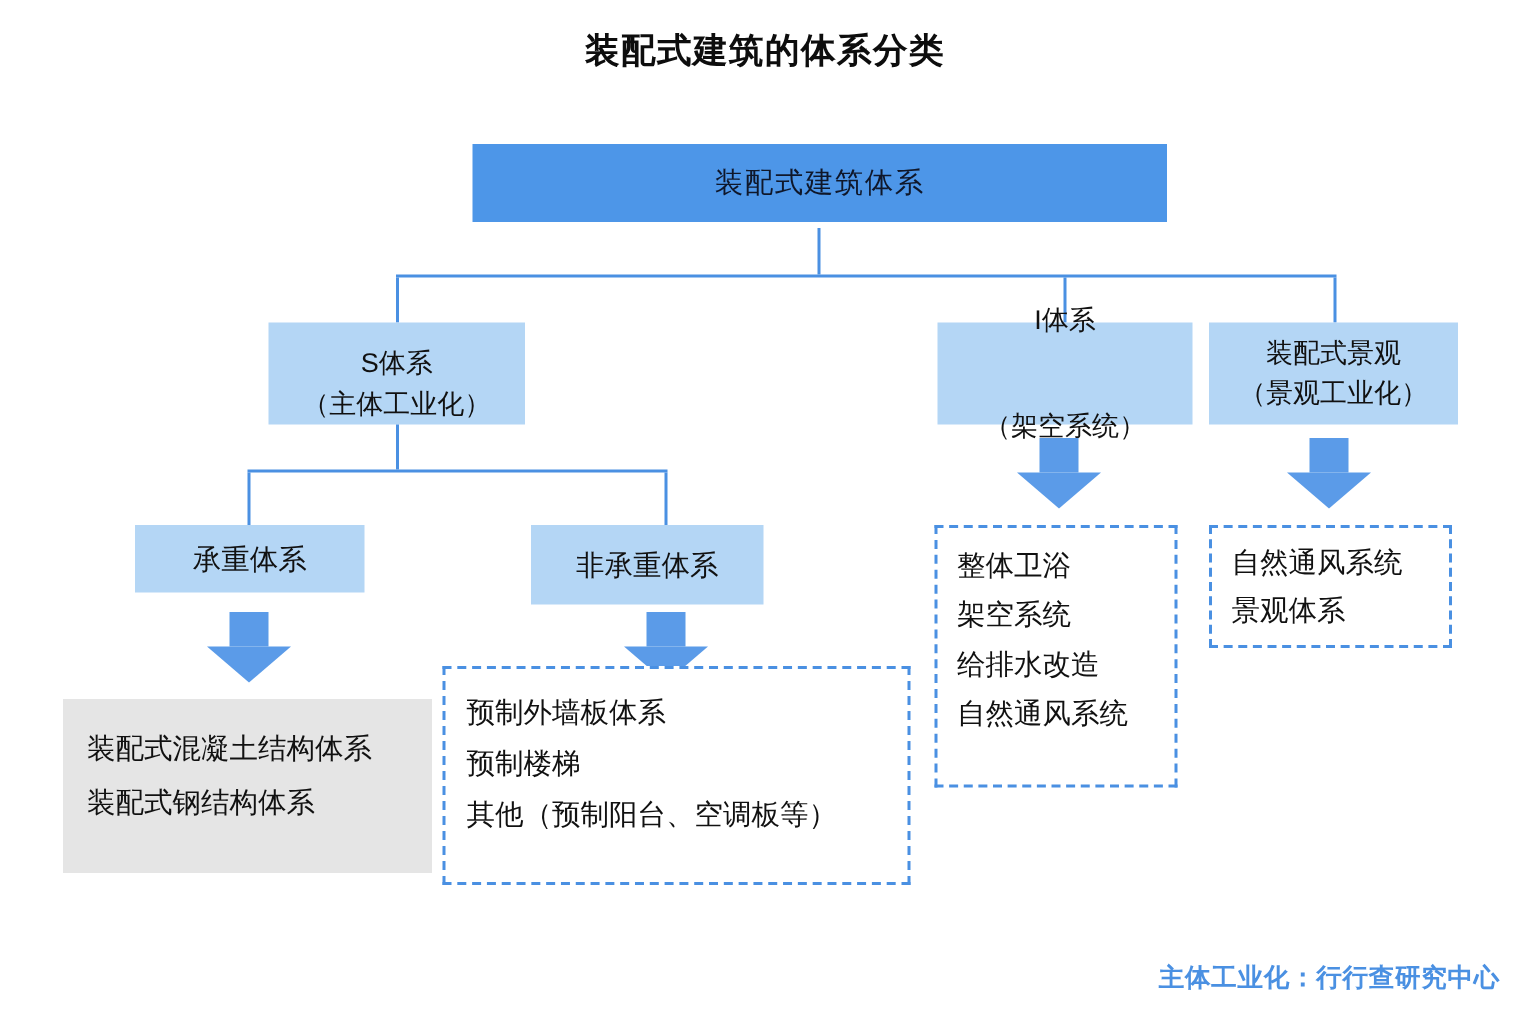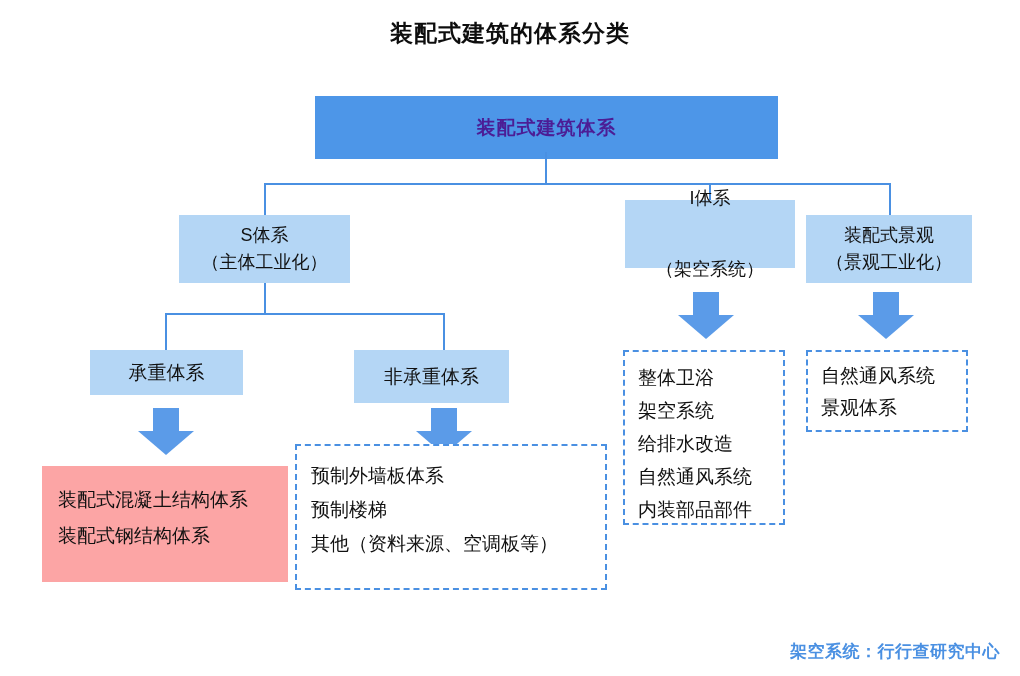--- a/index.html
+++ b/index.html
@@ -25,34 +25,34 @@
     position: absolute;
     display: flex;
     flex-direction: column;
     align-items: center;
     justify-content: center;
     text-align: center;
     box-sizing: border-box;
     color: #111111;
   }
   .node-root {
-    left: 315px; top: 96px; width: 463px; height: 63px;
+    left: 315px; top: 96px; width: 463px; height: 52px;
     background: #4d96e8;
-    color: #4c1d95;
+    color: #0f172a;
     font-size: 19px;
-    font-weight: bold;
+    font-weight: normal;
     letter-spacing: 1px;
   }
   .node-l2 {
     background: #b4d6f5;
     font-size: 18px;
     line-height: 27px;
   }
-  .node-s  { left: 179px; top: 215px; width: 171px; height: 68px; }
-  .node-i  { left: 625px; top: 200px; width: 170px; height: 68px; gap: 44px; }
+  .node-s  { left: 179px; top: 215px; width: 171px; height: 68px; justify-content: flex-end; }
+  .node-i  { left: 625px; top: 215px; width: 170px; height: 68px; gap: 44px; }
   .node-l  { left: 806px; top: 215px; width: 166px; height: 68px; }
   .node-l3 {
     background: #b4d6f5;
     font-size: 19px;
   }
   .node-load    { left: 90px;  top: 350px; width: 153px; height: 45px; }
   .node-nonload { left: 354px; top: 350px; width: 155px; height: 53px; }
 
   .line { position: absolute; background: #4a90e2; }
 
@@ -70,21 +70,21 @@
   }
 
   .leaf {
     position: absolute;
     box-sizing: border-box;
     color: #111111;
     font-size: 19px;
   }
   .leaf-gray {
     left: 42px; top: 466px; width: 246px; height: 116px;
-    background: #fca5a5;
+    background: #e5e5e5;
     padding: 16px 16px 0 16px;
     line-height: 36px;
   }
   .leaf-dashed {
     background: #ffffff;
     border: 2px dashed #4a90e2;
   }
   .leaf-nonload {
     left: 295px; top: 444px; width: 312px; height: 146px;
     padding: 13px 14px 0 14px;
@@ -171,31 +171,30 @@
   </div>
 
   <div class="leaf leaf-gray">
     <div>装配式混凝土结构体系</div>
     <div>装配式钢结构体系</div>
   </div>
 
   <div class="leaf leaf-dashed leaf-nonload">
     <div>预制外墙板体系</div>
     <div>预制楼梯</div>
-    <div>其他（资料来源、空调板等）</div>
+    <div>其他（预制阳台、空调板等）</div>
   </div>
 
   <div class="leaf leaf-dashed leaf-i">
     <div>整体卫浴</div>
     <div>架空系统</div>
     <div>给排水改造</div>
     <div>自然通风系统</div>
-    <div>内装部品部件</div>
   </div>
 
   <div class="leaf leaf-dashed leaf-l">
     <div>自然通风系统</div>
     <div>景观体系</div>
   </div>
 
-  <div class="source-note">架空系统：行行查研究中心</div>
+  <div class="source-note">主体工业化：行行查研究中心</div>
 
 </div>
 
 </body></html>

